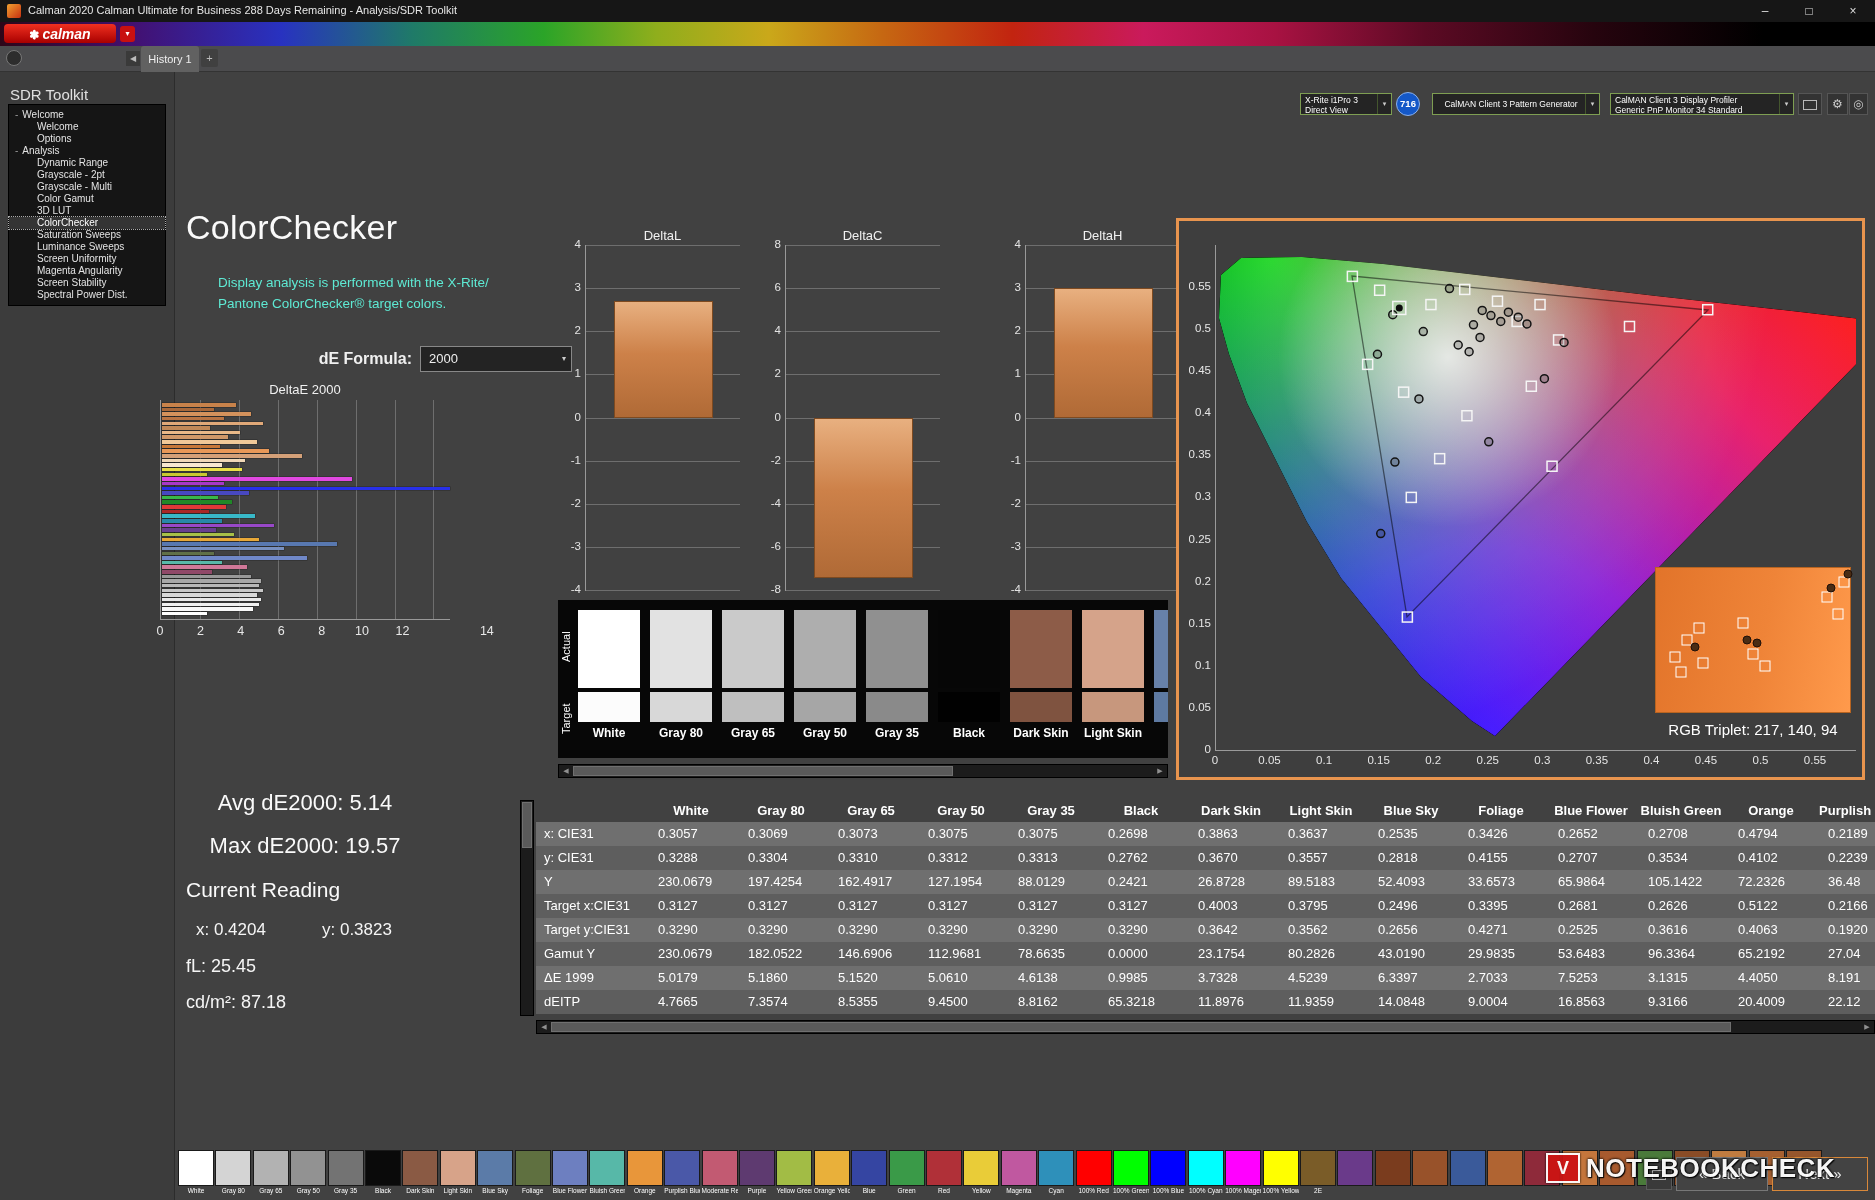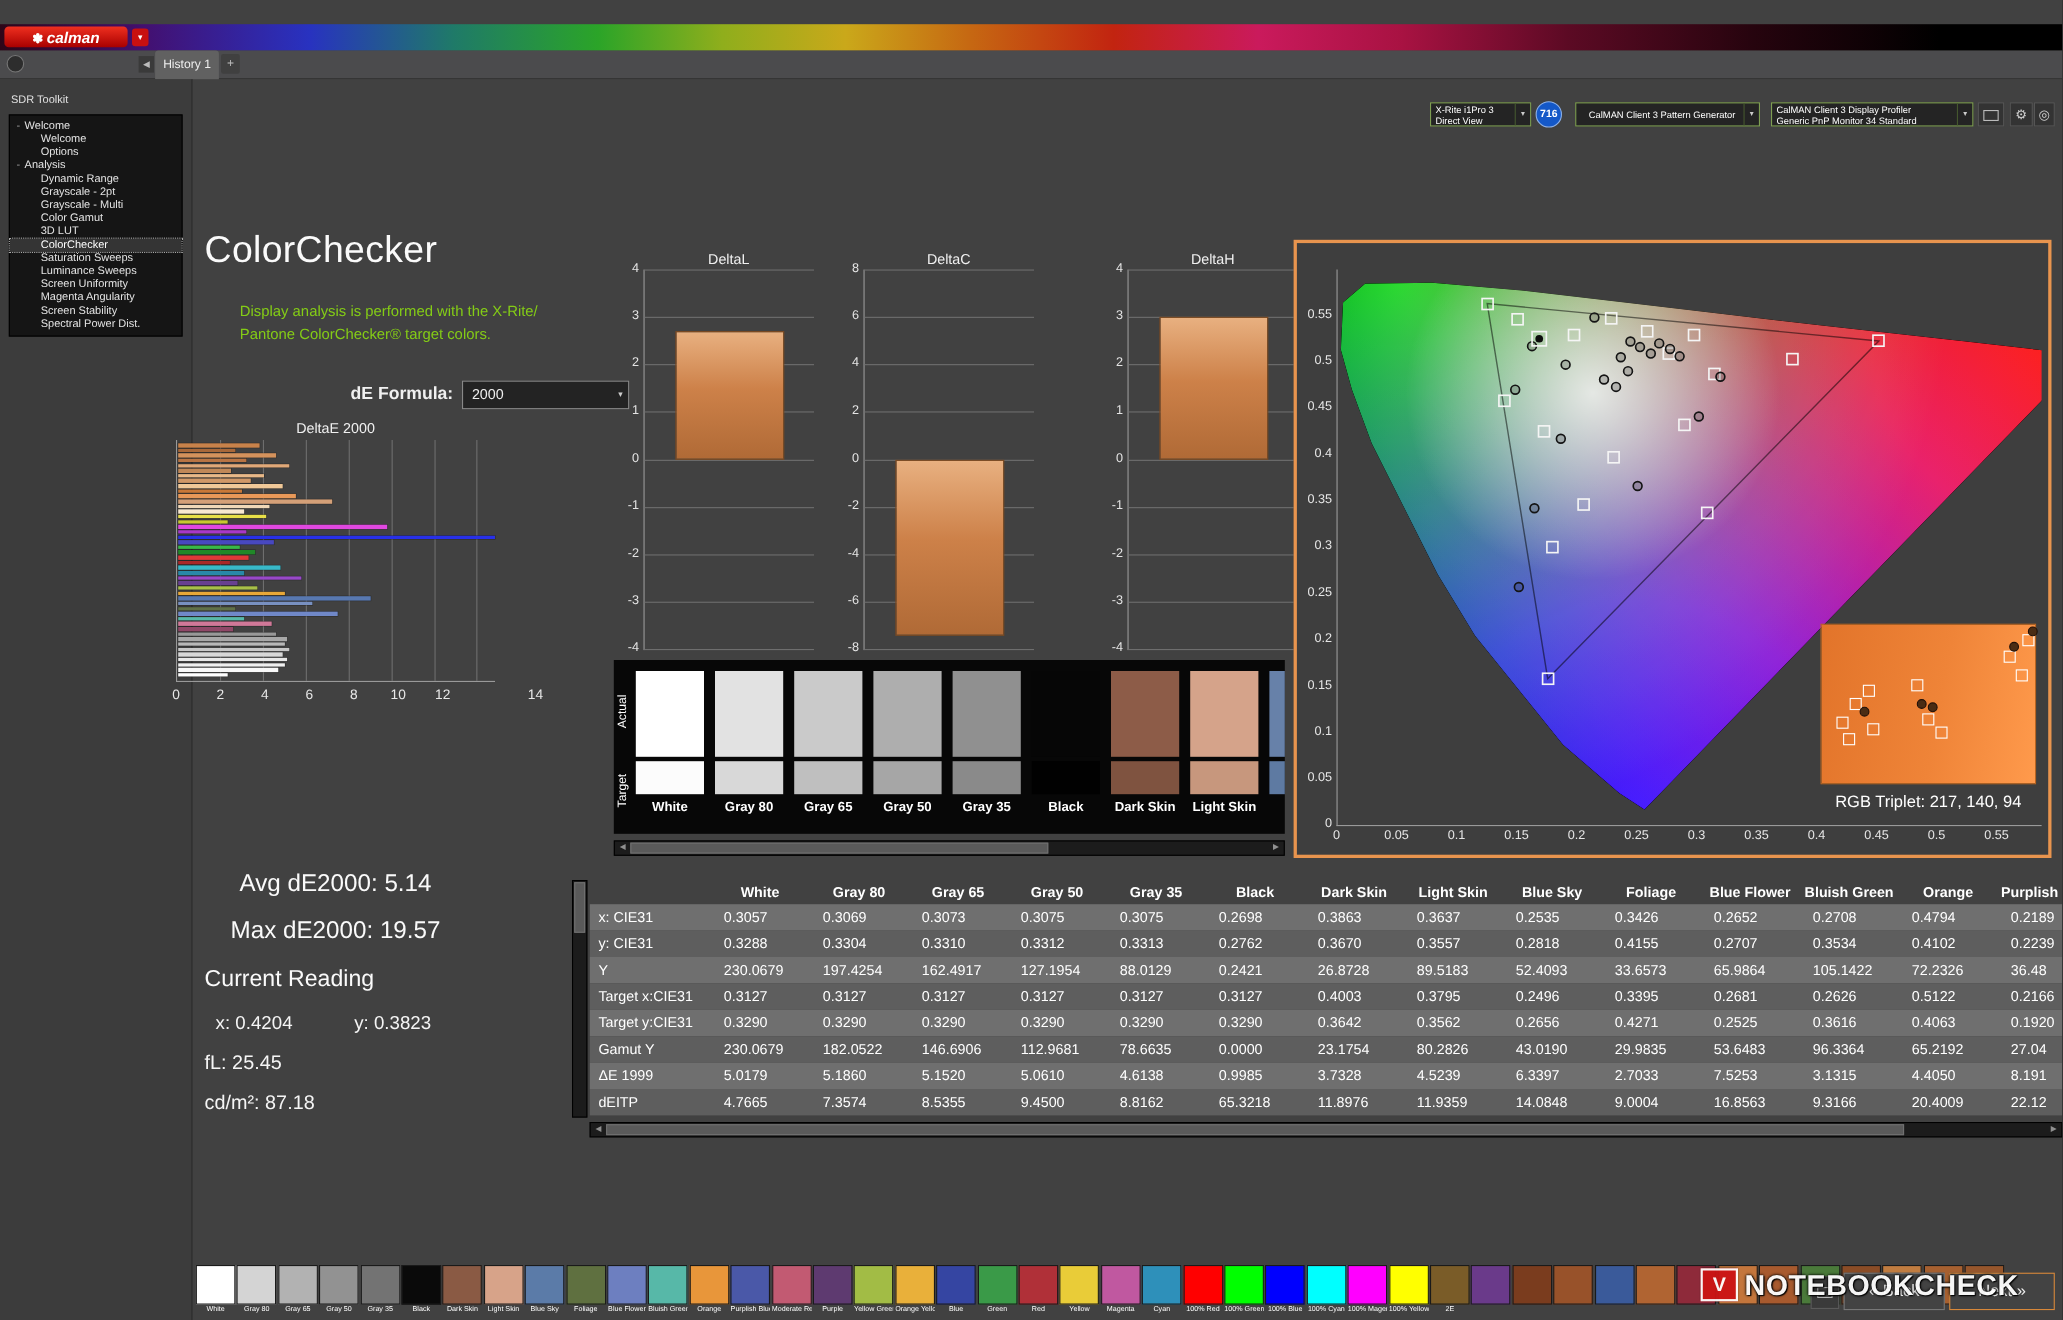--- a/index.html
+++ b/index.html
@@ -28,30 +28,30 @@
   .dev-btn{position:absolute;top:47px;height:22px;background:#242424;border:1px solid #7e9e52;box-sizing:border-box;color:#fff;}
   .dev-txt{position:absolute;left:4px;top:1px;right:14px;font-size:8.5px;line-height:10px;white-space:nowrap;overflow:hidden;}
   .dev-txt.single{top:0;line-height:20px;text-align:center;}
   .dev-dd{position:absolute;right:0;top:0;bottom:0;width:13px;border-left:1px solid #44562e;color:#ccc;font-size:7px;text-align:center;line-height:20px;}
   .badge{position:absolute;left:1396px;top:46px;width:24px;height:24px;border-radius:50%;background:#1458c8;border:1px solid #8cb0e8;color:#fff;font-size:9.5px;font-weight:bold;text-align:center;line-height:22px;box-sizing:border-box;}
   .icon-btn{position:absolute;top:47px;height:22px;background:#333;border:1px solid #555;box-sizing:border-box;color:#ccc;text-align:center;font-size:12px;line-height:20px;}
   .mini-screen{position:absolute;left:4px;top:6px;width:12px;height:8px;border:1px solid #bbb;}
 
   
   .sidebar{position:absolute;left:0;top:72px;width:175px;bottom:0;background:#3c3c3c;border-right:1px solid #2c2c2c;box-sizing:border-box;}
-  .sb-title{position:absolute;left:10px;top:14px;font-size:10px;color:#e0e0e0;}
+  .sb-title{position:absolute;left:10px;top:14px;font-size:15px;color:#e0e0e0;}
   .sb-tree{position:absolute;left:8px;top:32px;width:158px;background:#151515;border:1px solid #000;padding:4px 0;font-size:10px;color:#e4e4e4;box-sizing:border-box;}
   .tree-sec{padding-left:16px;line-height:12px;white-space:nowrap;}
   .tree-sec .tw{color:#999;margin-right:4px;margin-left:-10px;}
   .tree-item{padding-left:28px;line-height:12px;white-space:nowrap;cursor:default;}
   .tree-item.selected{background:#343434;outline:1px dotted #aaa;color:#fff;}
 
   
   .page-title{position:absolute;left:186px;top:208px;font-size:34px;font-weight:300;color:#fafafa;letter-spacing:0.3px;}
-  .page-desc{position:absolute;left:218px;top:272px;width:295px;font-size:13.5px;line-height:21px;color:#84cc16;}
+  .page-desc{position:absolute;left:218px;top:272px;width:295px;font-size:13.5px;line-height:21px;color:#5eead4;}
   .formula-label{position:absolute;left:250px;top:350px;width:162px;text-align:right;font-size:16px;font-weight:bold;color:#f0f0f0;}
   .formula-select{position:absolute;left:420px;top:346px;width:152px;height:26px;background:#232323;border:1px solid #888;box-sizing:border-box;color:#eee;font-size:13px;line-height:24px;padding-left:8px;}
   .formula-arrow{position:absolute;right:5px;top:0;font-size:8px;line-height:24px;color:#ccc;}
 
   
   .de-title{position:absolute;left:160px;top:382px;width:290px;text-align:center;font-size:13px;color:#f0f0f0;}
   .de-plot{position:absolute;left:160px;top:400px;width:290px;height:220px;border-left:1px solid #999;border-bottom:1px solid #999;box-sizing:border-box;}
   .vgrid{position:absolute;top:0;bottom:0;width:1px;background:#6e6e6e;}
   .de-bars{position:absolute;left:1px;top:3px;bottom:3px;right:0;display:flex;flex-direction:column;justify-content:space-between;}
   .de-bar{height:3.5px;box-shadow:0 0 0 0.5px rgba(0,0,0,0.35);}
@@ -134,20 +134,29 @@
   .btn-next{left:1772px;width:96px;border-color:#d8883a;}
   .watermark{position:absolute;left:1546px;top:1148px;height:40px;display:flex;align-items:center;z-index:10;pointer-events:none;opacity:0.95;}
   .nbc-logo{width:30px;height:26px;background:#cc1414;border:2px solid #fff;color:#fff;font-weight:bold;font-size:18px;text-align:center;line-height:26px;margin-right:6px;box-shadow:0 0 2px #000;}
   .nbc-text{font-size:26px;font-weight:bold;color:#fff;letter-spacing:0.5px;text-shadow:0 0 3px #000,0 0 2px #000,1px 1px 1px #000;}
 </style>
 </head>
 <body>
 
 <div class="app">
 
+  <div class="titlebar">
+    <div class="tb-icon"></div>
+    <div class="tb-title">Calman 2020 Calman Ultimate for Business 288 Days Remaining  - Analysis/SDR Toolkit</div>
+    <div class="tb-controls">
+      <div class="tb-btn">–</div>
+      <div class="tb-btn">□</div>
+      <div class="tb-btn">×</div>
+    </div>
+  </div>
 
   <div class="brandbar">
     <div class="calman-logo"><span class="logo-flower">✽</span><span>calman</span></div>
     <div class="logo-dd">▾</div>
   </div>
 
   <div class="tabbar">
     <div class="round-btn"></div>
     <div class="collapse-btn">◀</div>
     <div class="tab">History 1</div>

